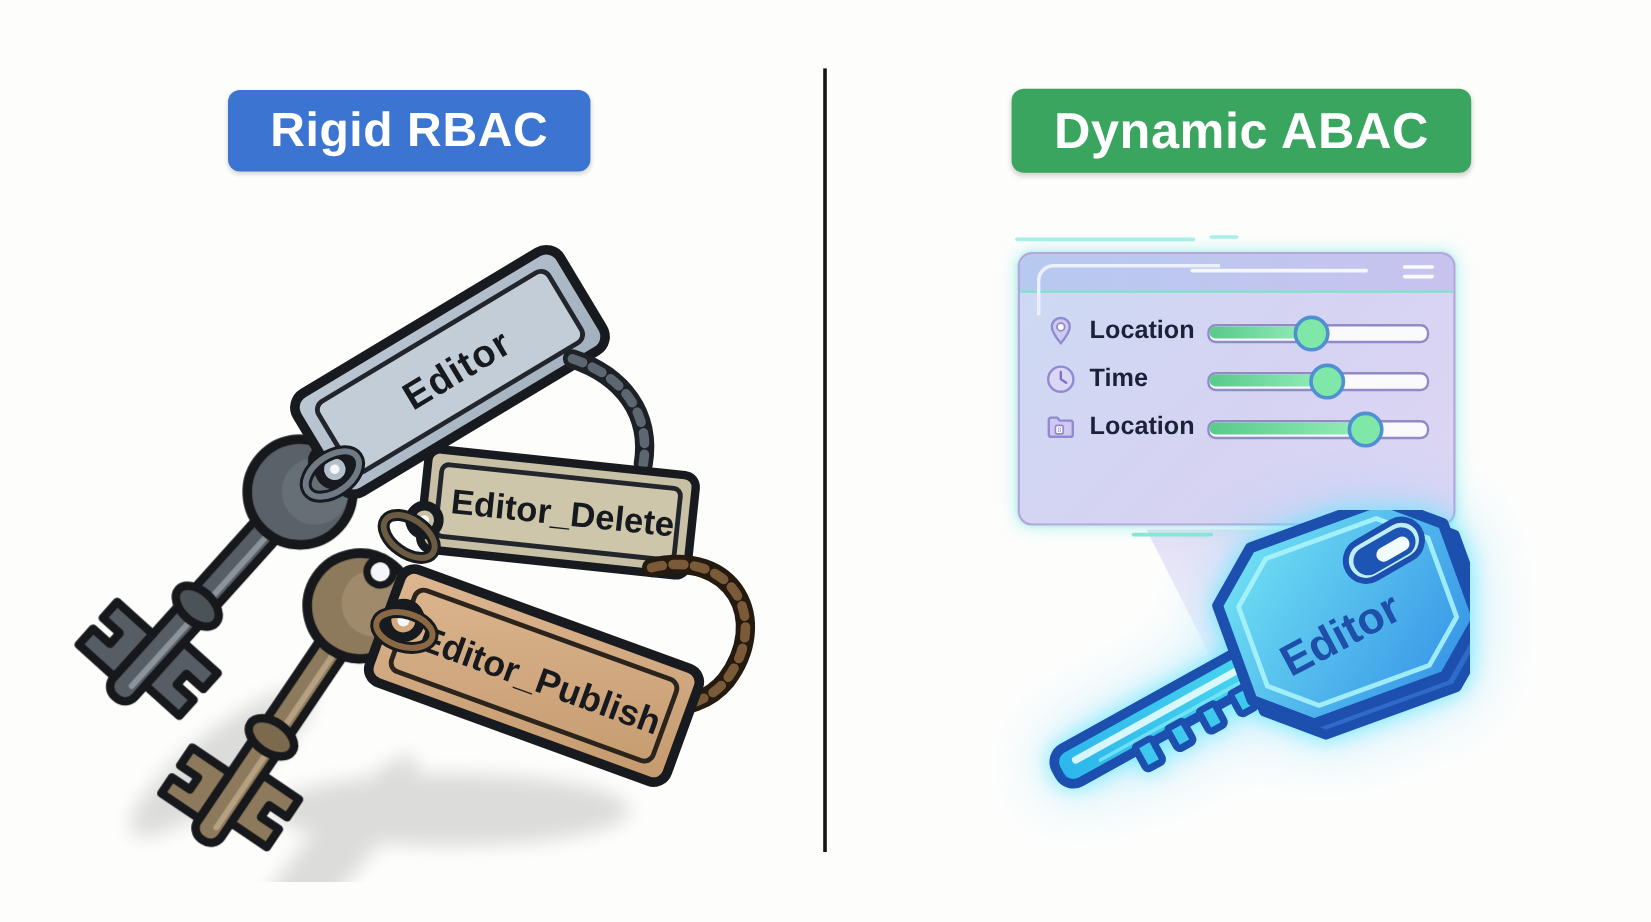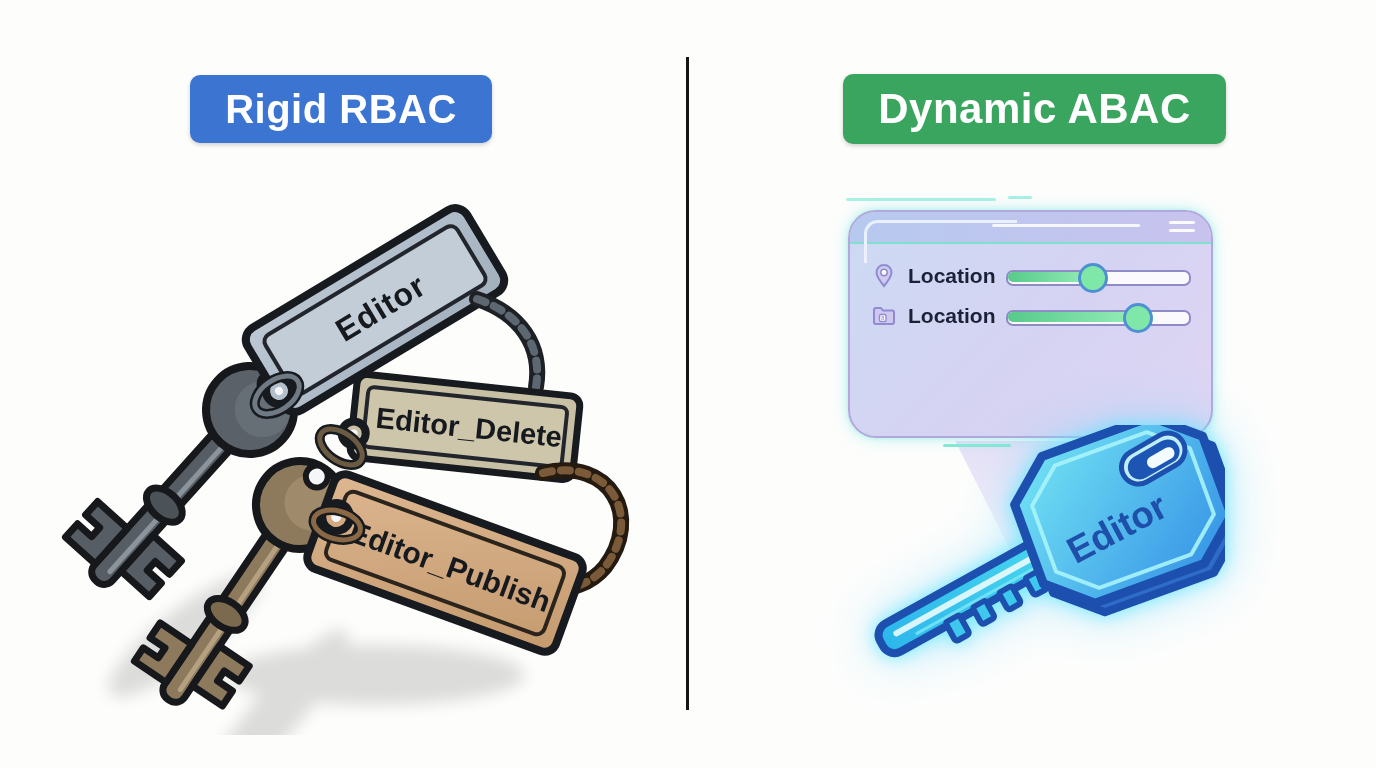--- a/index.html
+++ b/index.html
@@ -17,21 +17,21 @@
     position:absolute;display:flex;align-items:center;justify-content:center;
     border-radius:10px;color:#ffffff;font-weight:bold;letter-spacing:.5px;
     box-shadow:0 2px 4px rgba(0,0,0,.18);
   }
   #rbac-badge{left:190px;top:75px;width:302px;height:68px;font-size:40px;}
   #abac-badge{left:843px;top:74px;width:383px;height:70px;font-size:42px;justify-content:center;}
 
   
   .abac-panel{
     position:absolute;left:848px;top:210px;width:365px;height:228px;
-    border:2px solid #b3a8dc;border-radius:28px;
+    border:2px solid #b3a8dc;border-radius:12px;
     background:linear-gradient(135deg,#ccdaf4 0%,#d6d3f2 55%,#ded6f4 100%);
     box-shadow:0 0 16px rgba(125,235,230,.55), 0 0 4px rgba(125,235,230,.5);
     z-index:3;overflow:hidden;box-sizing:border-box;
   }
   .panel-header{
     position:relative;height:30px;
     background:linear-gradient(90deg,#b7c9ef,#c8c3ee);
     border-bottom:2px solid #7fe0cd;
   }
   .panel-header .corner-accent{
@@ -216,20 +216,32 @@
         <circle cx="14" cy="10.5" r="3.2" fill="#ffffff" stroke="#8f8bd1" stroke-width="1.5"></circle>
       </svg>
       <span class="attr-label">Location</span>
       <div class="slider">
         <div class="track"></div>
         <div class="fill" style="width: 46%;"></div>
         <div class="thumb" style="left: 46%;"></div>
       </div>
     </div>
 
+    <div class="attr-row">
+      <svg class="attr-icon" viewBox="0 0 28 28">
+        <circle cx="14" cy="14" r="10.5" fill="#dbd7f4" stroke="#8f8bd1" stroke-width="2"></circle>
+        <path d="M14 8 L14 14 L18.5 17" fill="none" stroke="#7b76c4" stroke-width="2" stroke-linecap="round"></path>
+      </svg>
+      <span class="attr-label">Time</span>
+      <div class="slider">
+        <div class="track"></div>
+        <div class="fill" style="width: 53%;"></div>
+        <div class="thumb" style="left: 53%;"></div>
+      </div>
+    </div>
 
     <div class="attr-row">
       <svg class="attr-icon" viewBox="0 0 28 28">
         <path d="M4 8 Q4 6 6 6 L11 6 L13 8.5 L22 8.5 Q24 8.5 24 10.5 L24 20 Q24 22 22 22 L6 22 Q4 22 4 20 Z" fill="#cfc8f0" stroke="#8f8bd1" stroke-width="2" stroke-linejoin="round"></path>
         <rect x="9.5" y="12.5" width="6.5" height="7" rx="1.5" fill="#ffffff" stroke="#8f8bd1" stroke-width="1.4"></rect>
         <text x="12.7" y="18.3" text-anchor="middle" font-size="5.5" fill="#7b76c4" font-family="Liberation Sans, sans-serif">8</text>
       </svg>
       <span class="attr-label">Location</span>
       <div class="slider">
         <div class="track"></div>

